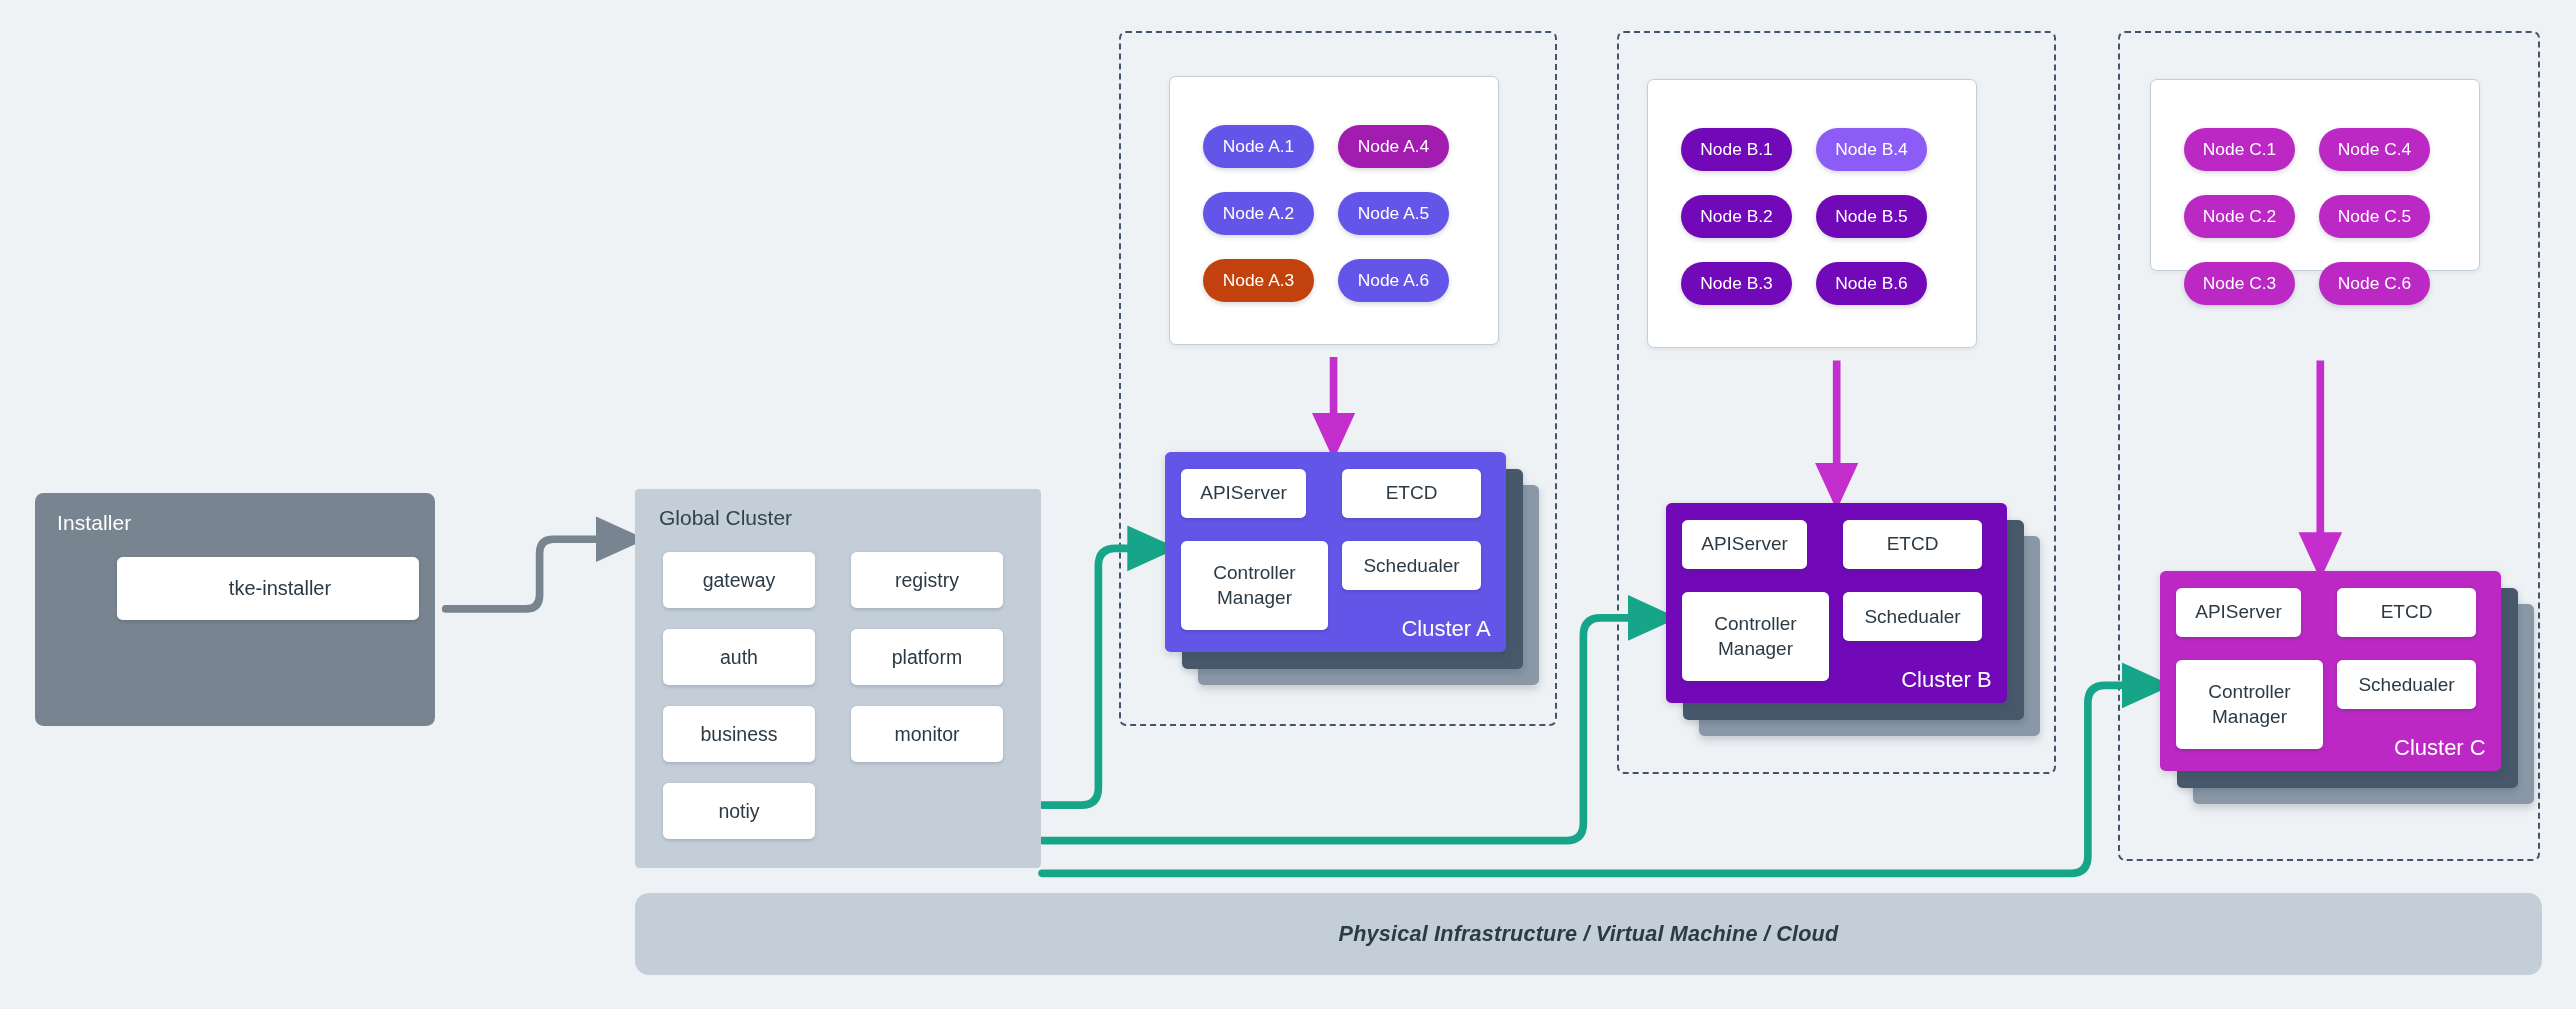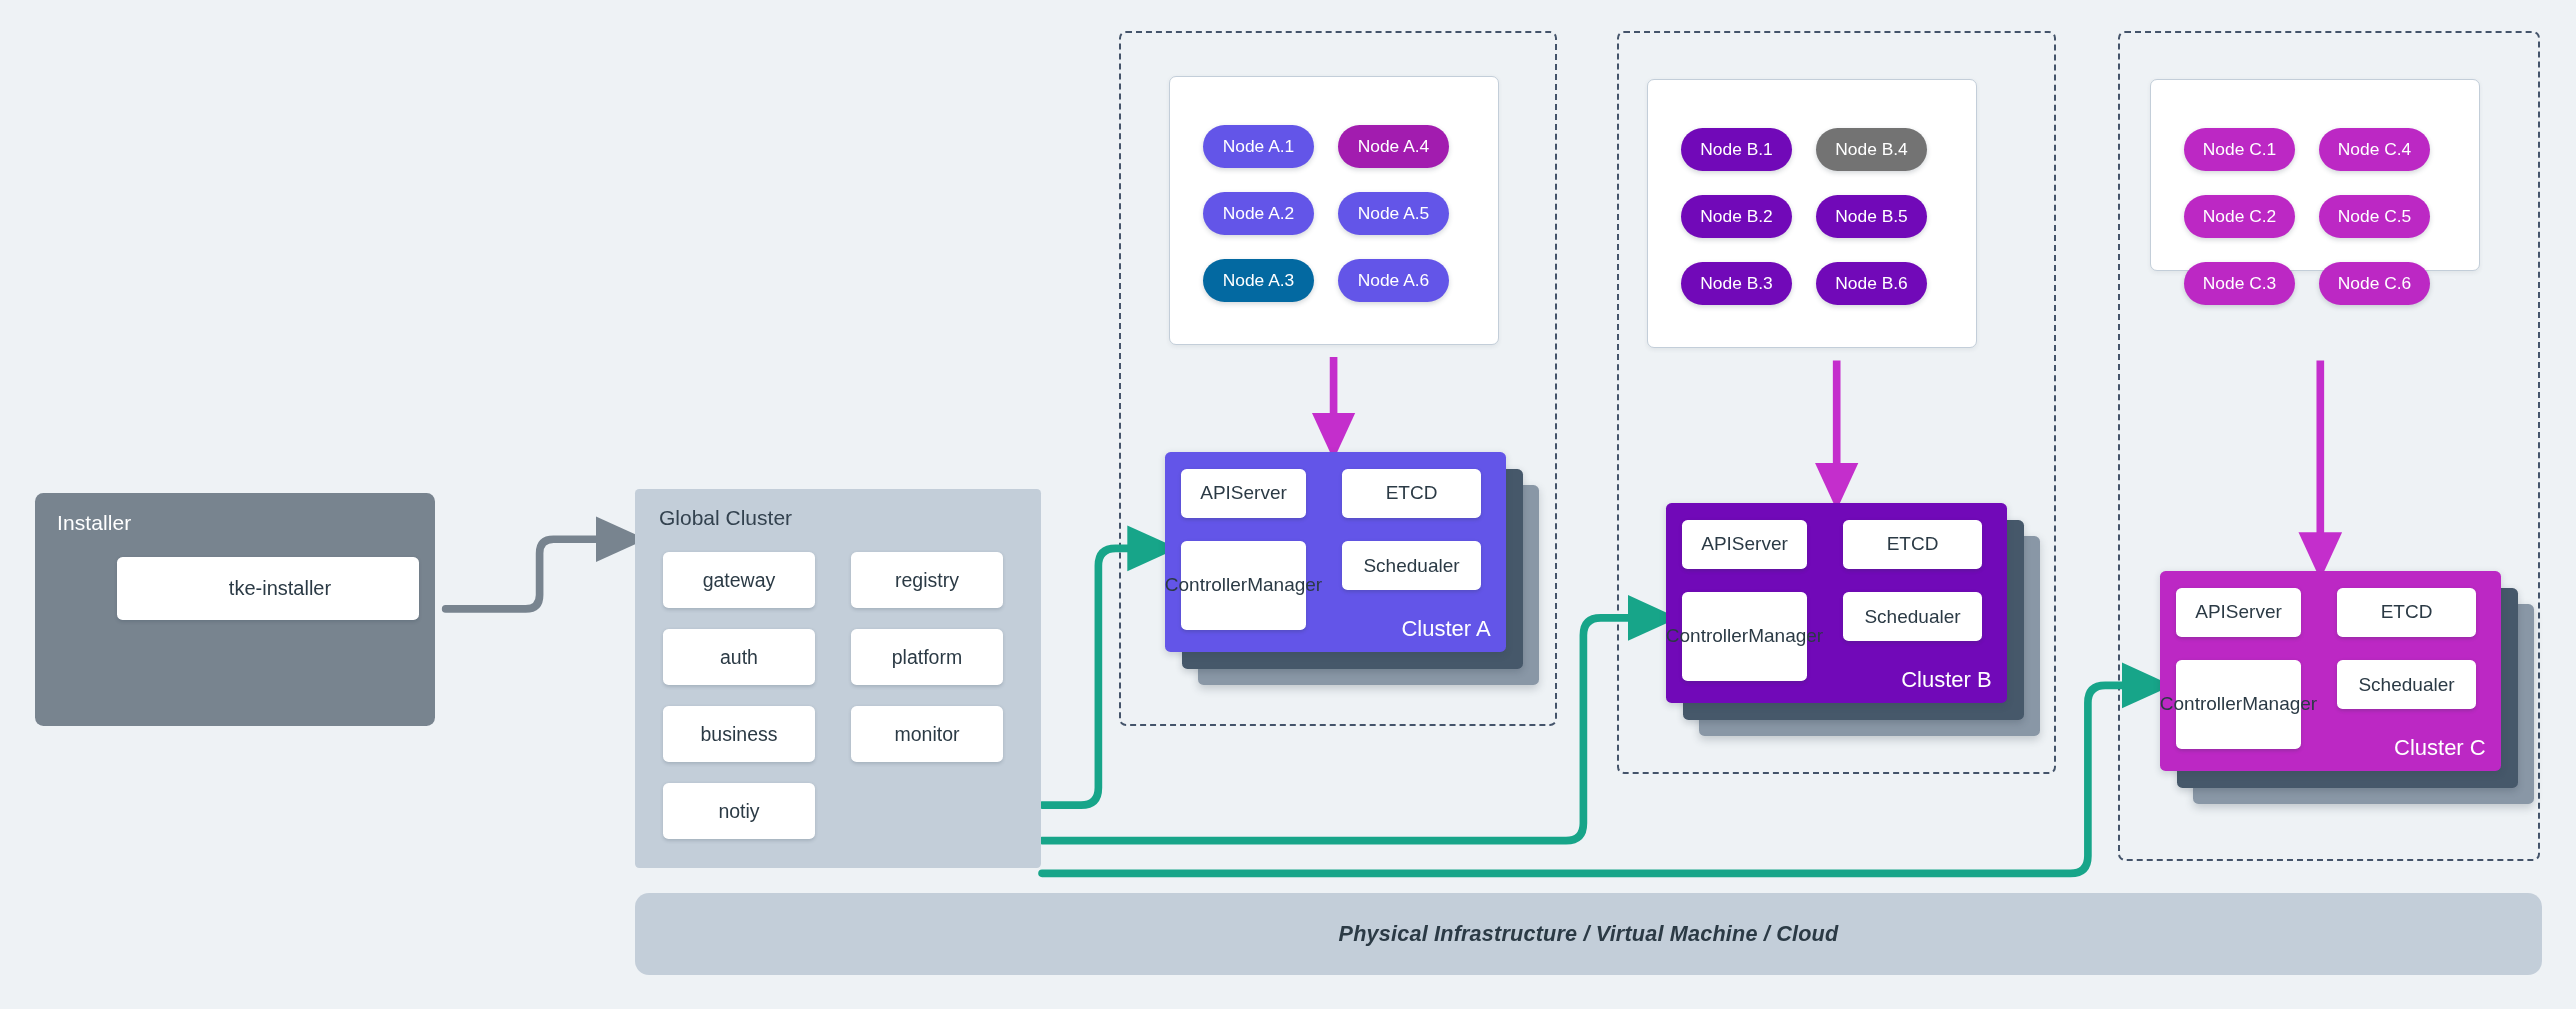--- a/index.html
+++ b/index.html
@@ -85,22 +85,22 @@
   .cpshadow{position:absolute;border-radius:5.6px;}
   .cpsh2{left:33px;top:33px;width:341px;height:200px;background:#8997a6;
          box-shadow:0 3.5px 8.4px rgba(40,55,70,.22);}
   .cpsh1{left:16.7px;top:16.7px;width:341px;height:200px;background:#46586a;
          box-shadow:0 2.8px 7px rgba(40,55,70,.22);}
   .cpmain{position:absolute;left:0;top:0;width:341px;height:200px;border-radius:5.6px;
           box-shadow:0 2.8px 7px rgba(40,55,70,.18);}
   .cpmain .wbox{box-shadow:0 1.4px 3.5px rgba(40,55,70,.22);}
   .cp-api{left:16px;top:16.7px;width:125px;height:49px;font-size:19px;}
   .cp-etcd{left:177px;top:16.7px;width:139px;height:49px;font-size:19px;}
-  .cp-ctrl{left:16px;top:89px;width:125px;height:89px;font-size:19px;
-           flex-direction:row;line-height:1.28;}
+  .cp-ctrl{left:16px;top:89px;width:147px;height:89px;font-size:19px;
+           flex-direction:column;line-height:1.28;}
   .cp-sched{left:177px;top:89px;width:139px;height:49px;font-size:19px;}
   .cp-label{
     position:absolute;right:15.3px;bottom:9.7px;
     color:#ffffff;font-size:22px;
   }
 
   #cp-a{left:1165px;top:452px;}
   #cp-b{left:1666px;top:503px;}
   #cp-c{left:2160px;top:571px;}
 
@@ -164,21 +164,21 @@
     <div class="wbox gc-l gc-l3">notiy</div>
 
     <div class="wbox gc-r gc-r0">registry</div>
     <div class="wbox gc-r gc-r1">platform</div>
     <div class="wbox gc-r gc-r2">monitor</div>
   </div>
 
   <div class="abs nodebox" id="nodes-a">
     <div class="pill pl pt0" style="background:#6355e8">Node A.1</div>
     <div class="pill pl pt1" style="background:#6355e8">Node A.2</div>
-    <div class="pill pl pt2" style="background:#0369a1">Node A.3</div>
+    <div class="pill pl pt2" style="background:#c2410c">Node A.3</div>
     <div class="pill pr pt0" style="background:#a21caf">Node A.4</div>
     <div class="pill pr pt1" style="background:#6355e8">Node A.5</div>
     <div class="pill pr pt2" style="background:#6355e8">Node A.6</div>
   </div>
 
   <div class="cpwrap" id="cp-a">
     <div class="cpshadow cpsh2"></div>
     <div class="cpshadow cpsh1"></div>
     <div class="cpmain" style="background:#6355e8">
       <div class="wbox cp-api">APIServer</div>
@@ -189,21 +189,21 @@
       </div>
       <div class="wbox cp-sched">Schedualer</div>
       <div class="cp-label">Cluster A</div>
     </div>
   </div>
 
   <div class="abs nodebox" id="nodes-b">
     <div class="pill pl pt0" style="background:#7109b8">Node B.1</div>
     <div class="pill pl pt1" style="background:#7109b8">Node B.2</div>
     <div class="pill pl pt2" style="background:#7109b8">Node B.3</div>
-    <div class="pill pr pt0" style="background:#737373">Node B.4</div>
+    <div class="pill pr pt0" style="background:#8b5cf6">Node B.4</div>
     <div class="pill pr pt1" style="background:#7109b8">Node B.5</div>
     <div class="pill pr pt2" style="background:#7109b8">Node B.6</div>
   </div>
 
   <div class="cpwrap" id="cp-b">
     <div class="cpshadow cpsh2"></div>
     <div class="cpshadow cpsh1"></div>
     <div class="cpmain" style="background:#7109b8">
       <div class="wbox cp-api">APIServer</div>
       <div class="wbox cp-etcd">ETCD</div>

